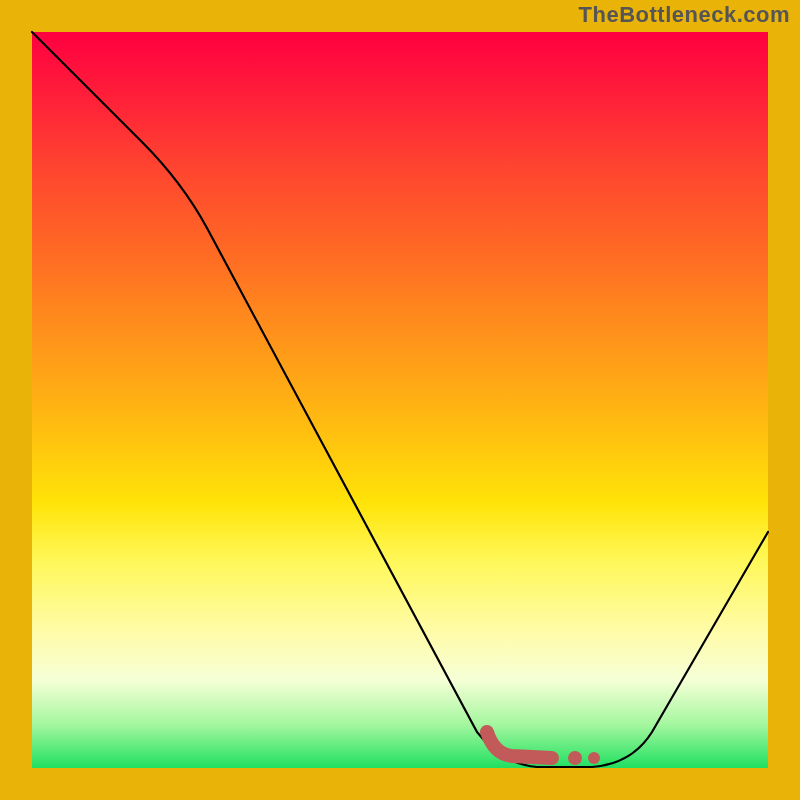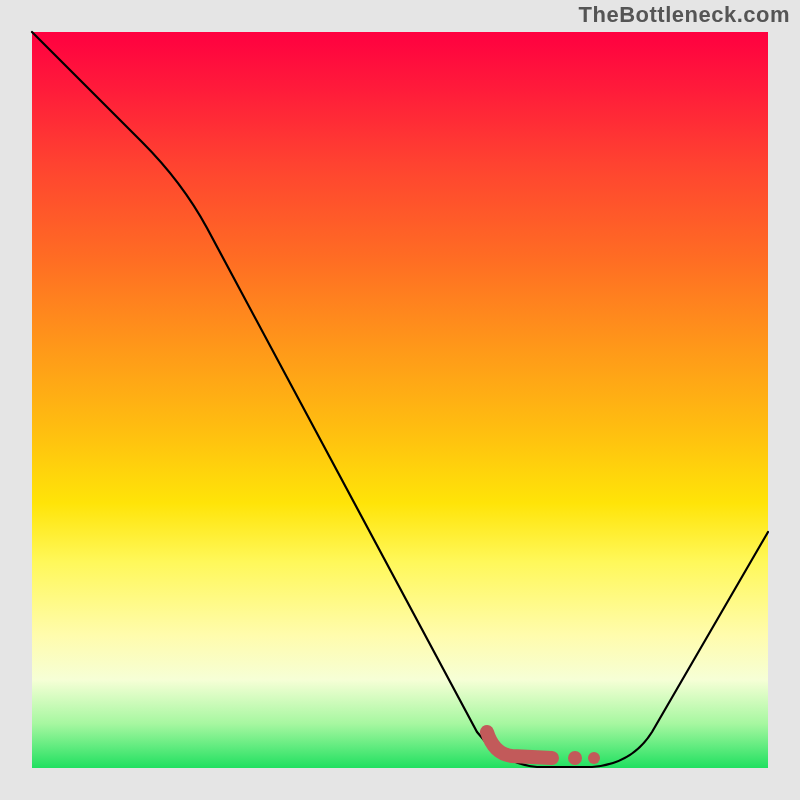--- a/index.html
+++ b/index.html
@@ -8,21 +8,21 @@
     width: 800px;
     height: 800px;
     background: #000;
     overflow: hidden;
     font-family: Arial, Helvetica, sans-serif;
   }
   .frame {
     position: relative;
     width: 800px;
     height: 800px;
-    background: #e5e5e5;
+    background: #eab308;
   }
   .watermark {
     position: absolute;
     top: 2px;
     right: 10px;
     color: #555;
     font-size: 22px;
     font-weight: 600;
     letter-spacing: 0.5px;
     user-select: none;

